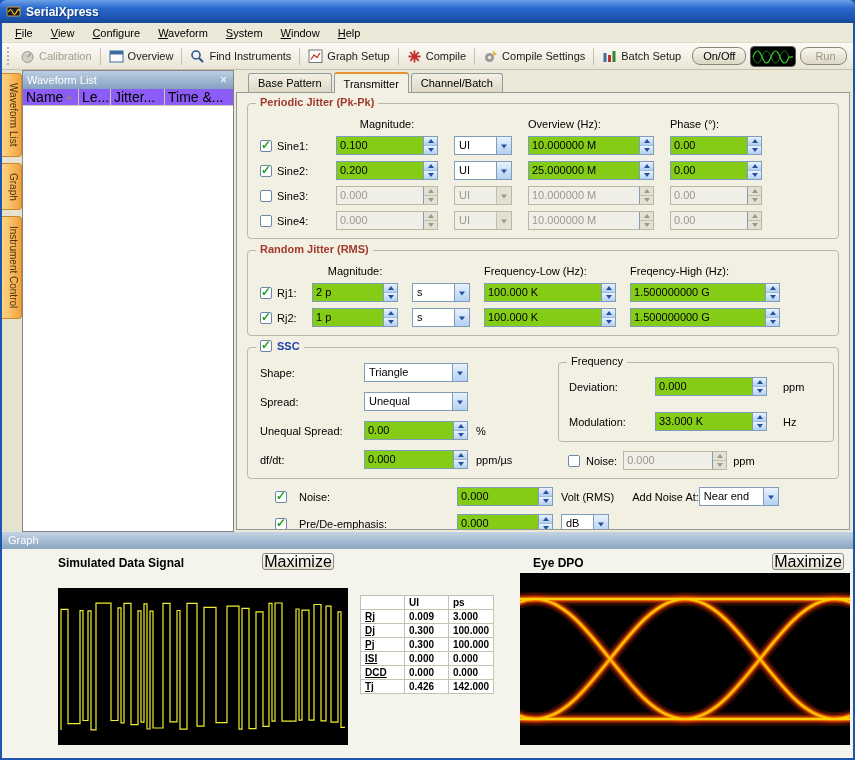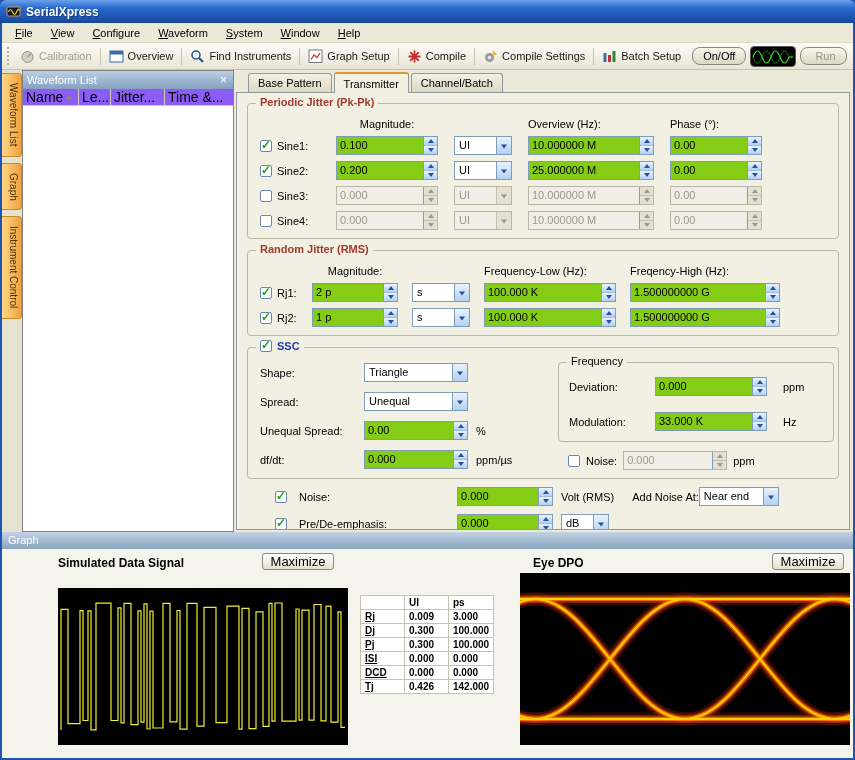--- a/index.html
+++ b/index.html
@@ -113,21 +113,21 @@
   .brow { display:grid; grid-template-columns:16px 150px 96px 1fr; column-gap:8px; align-items:center;
     margin:8px 0 0 28px; font-size:11px; }
   .brow .tail { display:flex; align-items:center; gap:0; }
 
   
   .graph-sec { position:absolute; top:532px; left:2px; right:2px; bottom:2px; background:#f4f3ec; }
   .graph-h { height:17px; background:linear-gradient(180deg,#c3d3e3,#8aa6c1); color:#fff;
     font-size:11px; padding:2px 6px; }
   .graph-body { position:relative; height:calc(100% - 17px); }
   .panel-title { position:absolute; font-size:12px; font-weight:bold; color:#000; }
-  .max-btn { position:absolute; width:72px; height:17px; font-size:13px; text-align:center; line-height:15px;
+  .max-btn { position:absolute; width:72px; height:17px; font-size:16px; text-align:center; line-height:15px;
     background:linear-gradient(180deg,#fefefe,#e4e0d0); border:1px solid #8a887a; border-radius:3px; }
   .plot { position:absolute; line-height:0; background:#000; }
   .stats { position:absolute; border-collapse:collapse; background:#fff; font-size:10px; }
   .stats th, .stats td { border:1px solid #c5c2b2; padding:1px 4px; min-width:44px; text-align:left; font-weight:bold; }
   .stats th { font-weight:bold; }
   .stats .rl { font-weight:bold; min-width:28px;text-decoration:underline; }
 </style>
 </head>
 <body>
 

